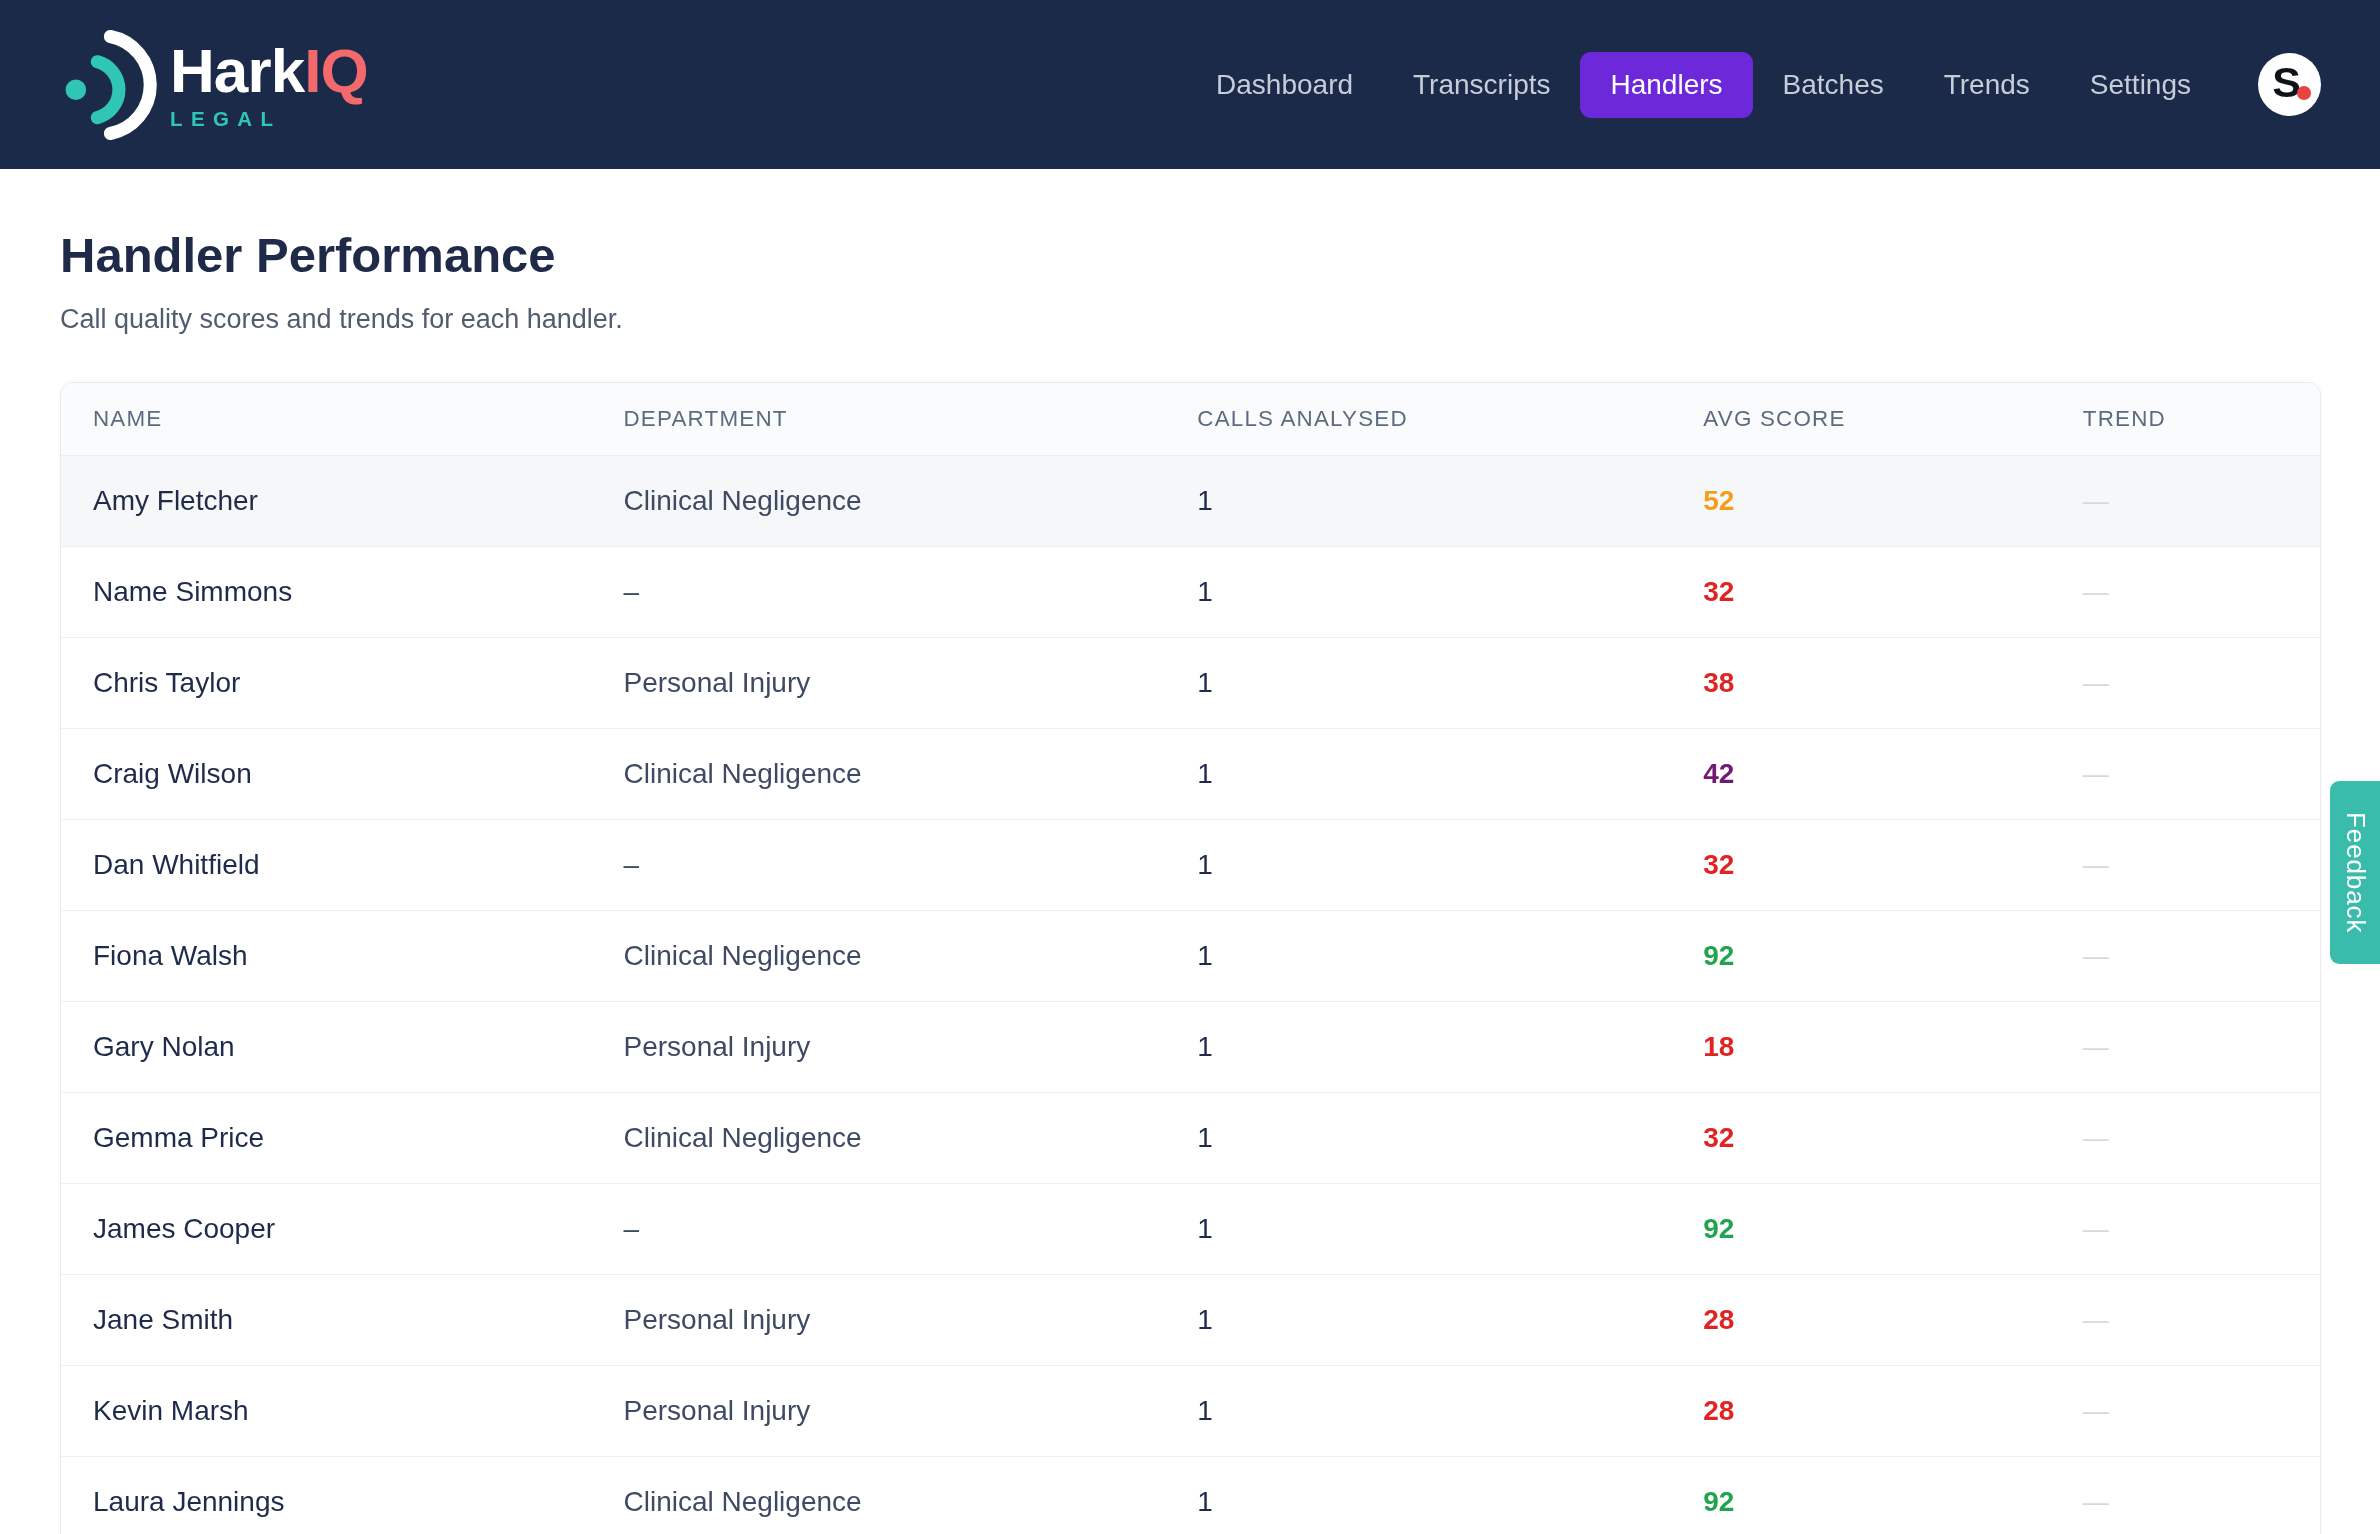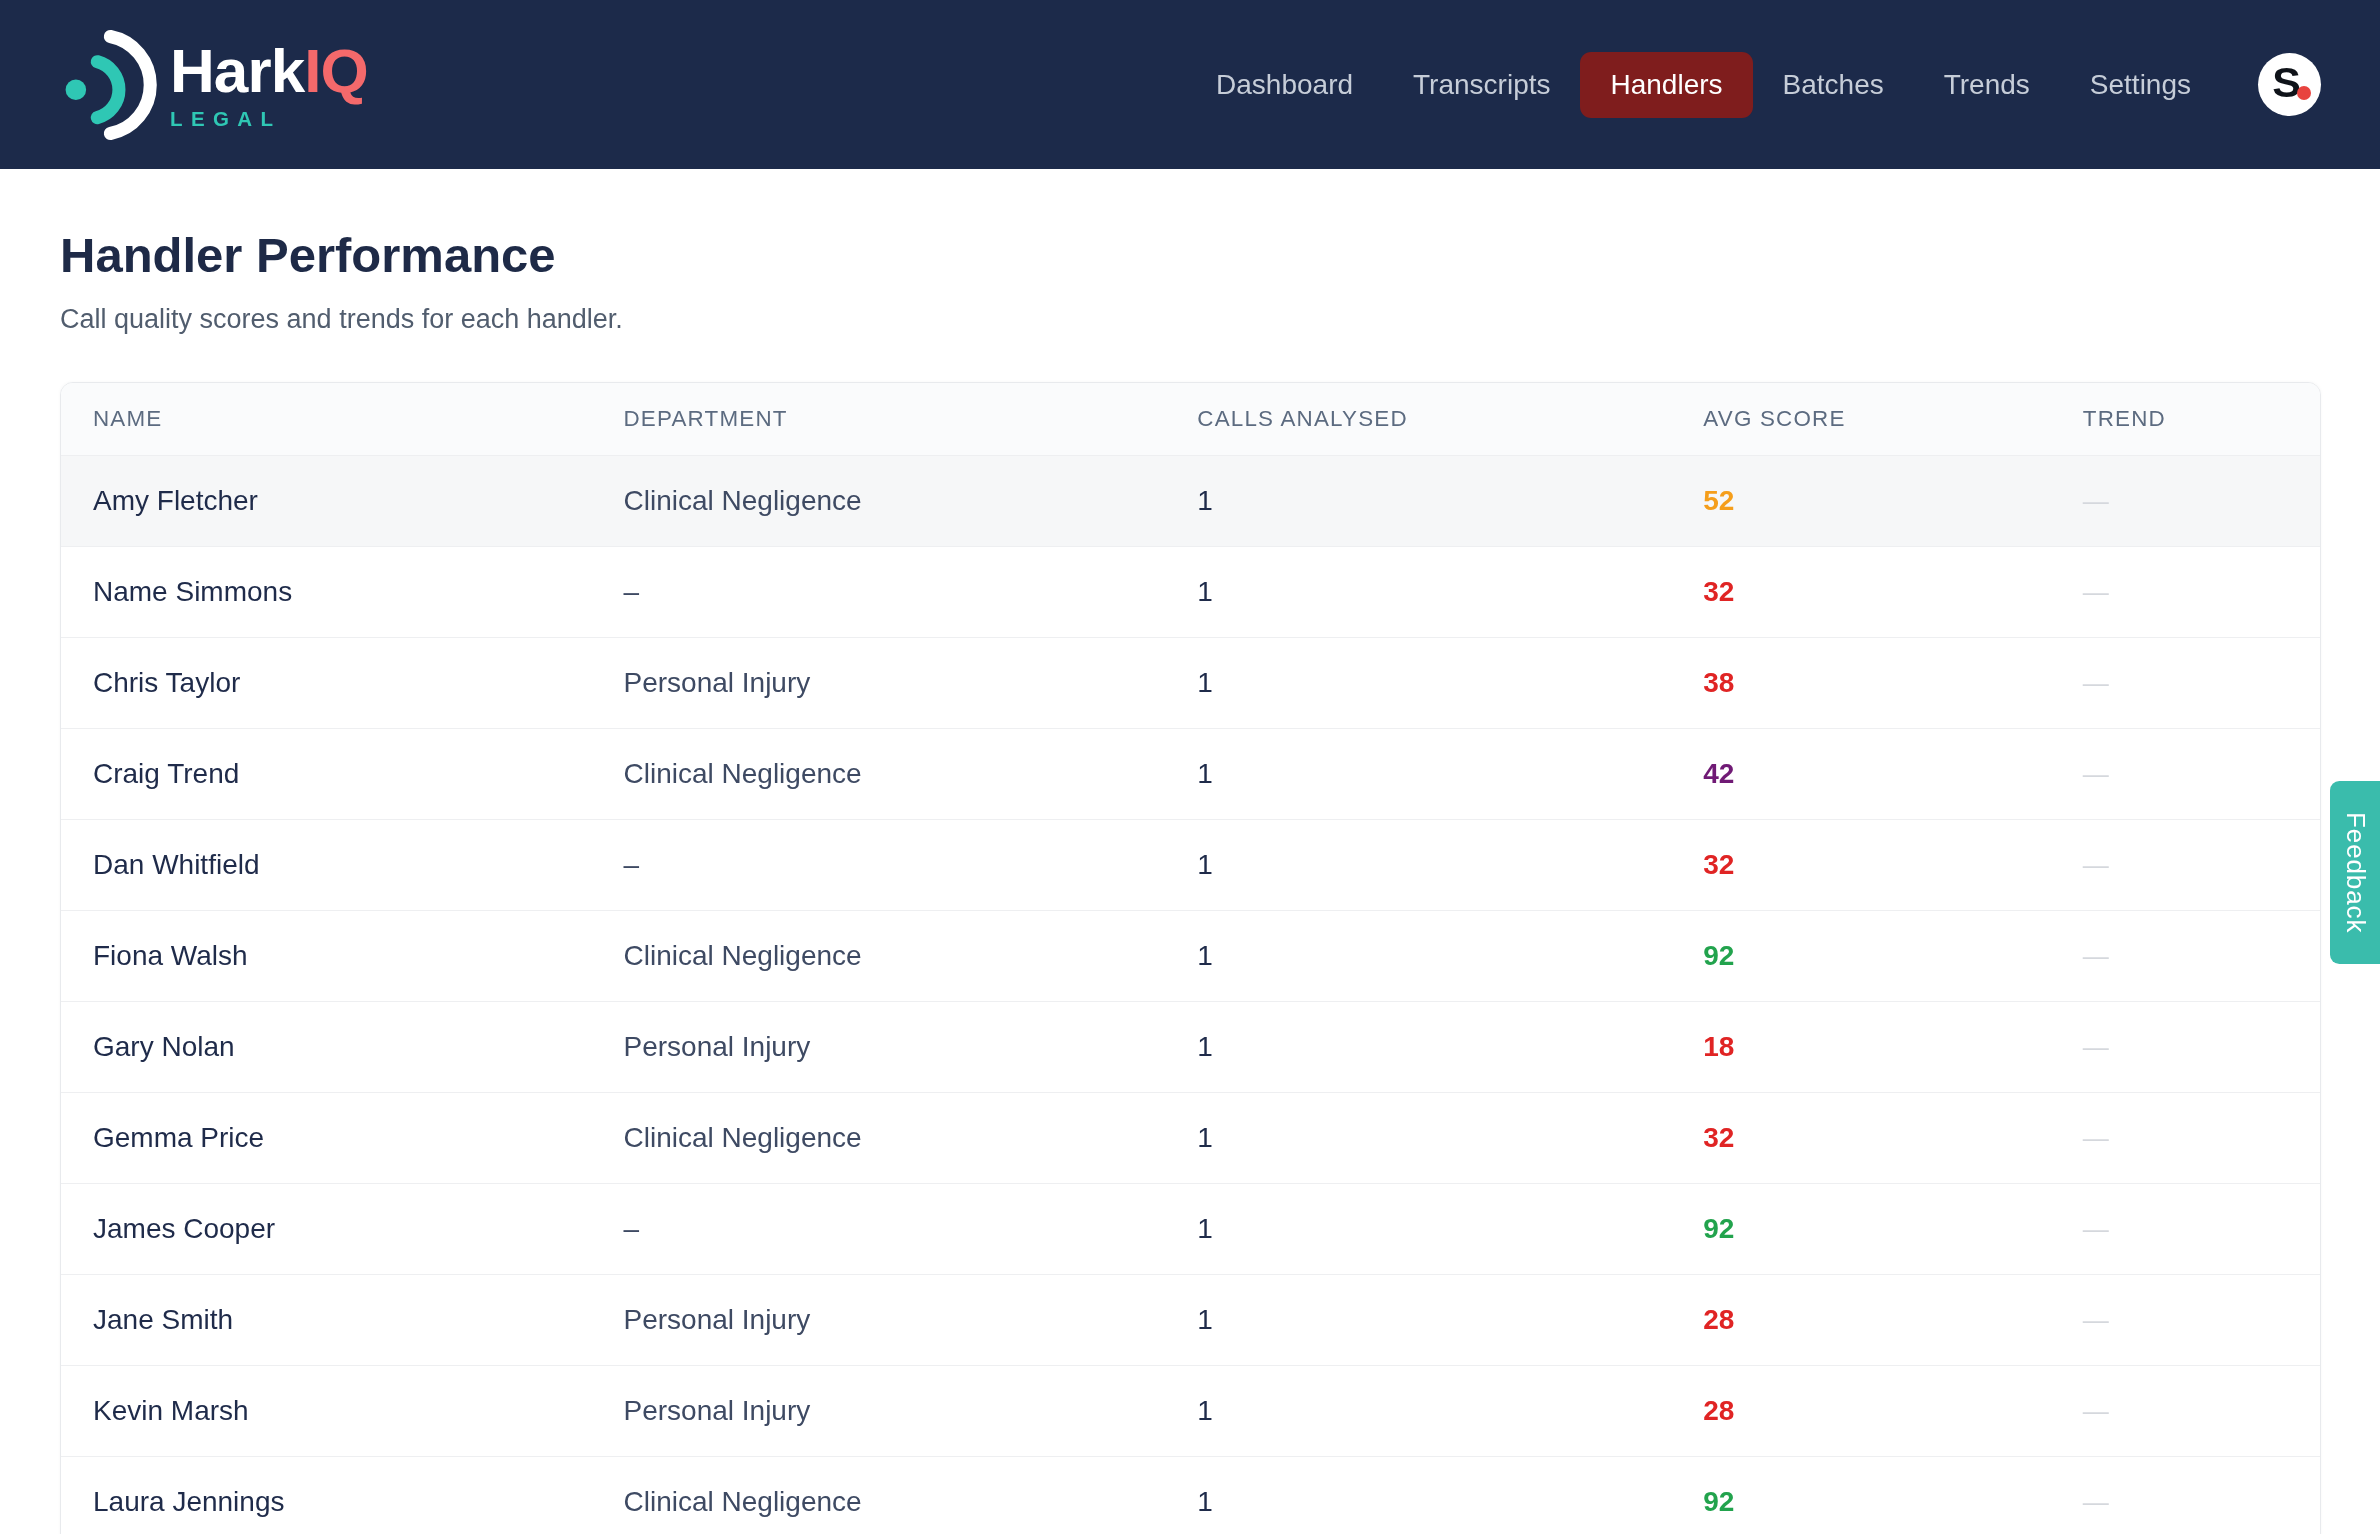--- a/index.html
+++ b/index.html
@@ -13,21 +13,21 @@
   .logo-mark { width:97px; height:114px; flex:0 0 auto; }
   .logo-text { display:flex; flex-direction:column; line-height:1; }
   .logo-word { font-size:62px; font-weight:800; letter-spacing:-0.9px; color:#ffffff; }
   .logo-word .iq { color:#F4696B; }
   .logo-tag { font-size:20.5px; font-weight:700; letter-spacing:8.4px; color:#2FC7B4;
     margin-top:7.5px; }
 
   .nav { margin-left:auto; display:flex; align-items:center; }
   .nav-item { font-size:28px; color:#C6CDD8; padding:17px 30px; border-radius:11.2px;
     cursor:pointer; white-space:nowrap; }
-  .nav-item.active { background:#7f1d1d; color:#ffffff; }
+  .nav-item.active { background:#6d28d9; color:#ffffff; }
 
   .avatar { width:63px; height:63px; border-radius:50%; background:#ffffff;
     margin-left:37px; position:relative; display:flex; align-items:center;
     justify-content:center; flex:0 0 auto; cursor:pointer; }
   .avatar .letter { font-size:43px; font-weight:900; color:#0F1319;
     transform:translate(-2.8px,-1.9px); }
   .avatar .dot { position:absolute; width:14px; height:14px; border-radius:50%;
     background:#E8433F; right:10.3px; bottom:16px; }
 
   
@@ -128,21 +128,21 @@
             <td class="trend">—</td>
           </tr>
           <tr>
             <td class="first name">Chris Taylor</td>
             <td class="dept">Personal Injury</td>
             <td class="calls">1</td>
             <td class="score" style="color: rgb(224, 36, 36);">38</td>
             <td class="trend">—</td>
           </tr>
           <tr>
-            <td class="first name">Craig Trend</td>
+            <td class="first name">Craig Wilson</td>
             <td class="dept">Clinical Negligence</td>
             <td class="calls">1</td>
             <td class="score" style="color: #701a75;">42</td>
             <td class="trend">—</td>
           </tr>
           <tr>
             <td class="first name">Dan Whitfield</td>
             <td class="dept">–</td>
             <td class="calls">1</td>
             <td class="score" style="color: rgb(224, 36, 36);">32</td>

